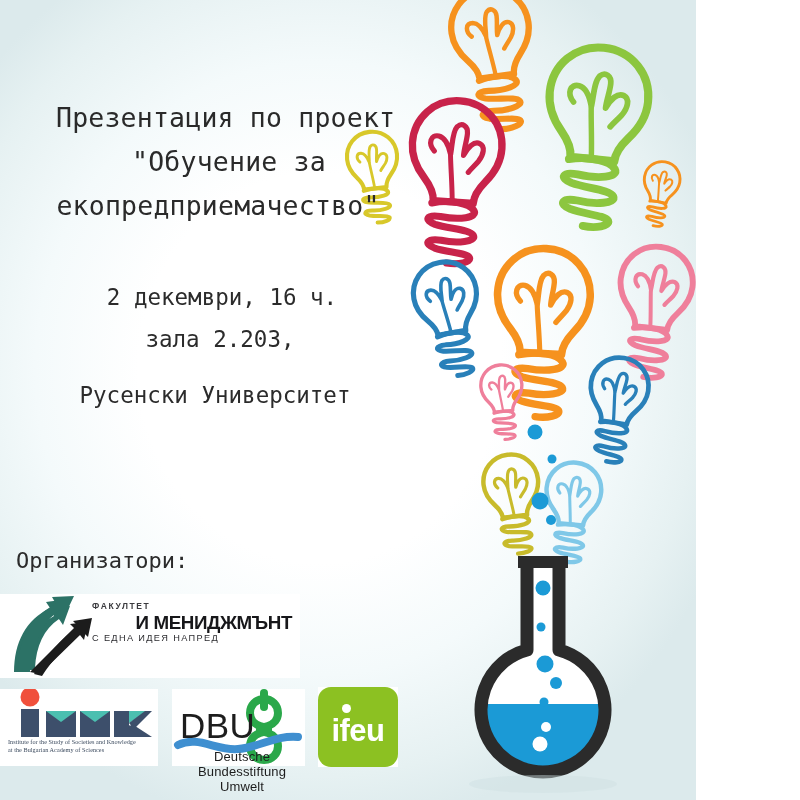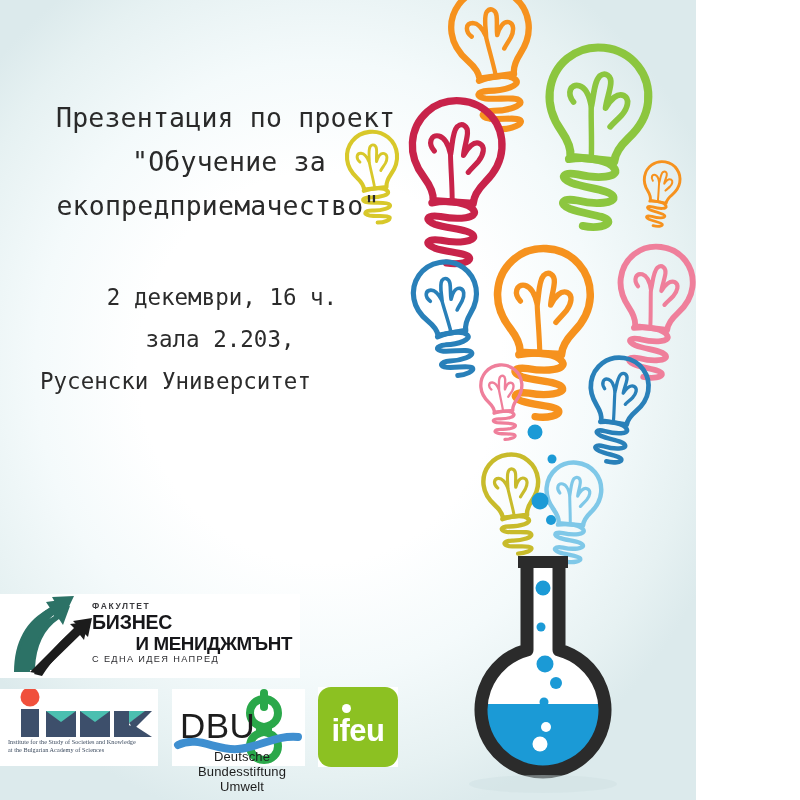--- a/index.html
+++ b/index.html
@@ -38,21 +38,21 @@
     position:absolute;left:40px;top:276px;width:350px;
     text-align:center;
     font-family:"DejaVu Sans Mono","Liberation Mono",monospace;
     color:#2b2b2b;
   }
   #details .ln{
     display:block;font-size:22.5px;line-height:42px;white-space:nowrap;font-weight:400;
   }
   #details .d1{text-align:center;padding-left:14px;}
   #details .d2{text-align:center;padding-left:10px;}
-  #details .d3{text-align:left;padding-left:0px;}
+  #details .d3{text-align:center;padding-left:0px;margin-top:14px;}
 
   #organizers-label{
     position:absolute;left:16px;top:548px;
     font-family:"DejaVu Sans Mono","Liberation Mono",monospace;
     font-size:22px;color:#2b2b2b;white-space:nowrap;
   }
 
   
   .panel{position:absolute;background:#ffffff;}
   #panel-fbm{left:0px;top:594px;width:300px;height:84px;}
@@ -222,33 +222,33 @@
     <span class="ln l2">"Обучение за</span>
     <span class="ln l3">екопредприемачество"</span>
   </div>
 
   <div id="details">
     <span class="ln d1">2 декември, 16 ч.</span>
     <span class="ln d2">зала 2.203,</span>
     <span class="ln d3">Русенски Университет</span>
   </div>
 
+  <div id="organizers-label">Организатори:</div>
 
   <div class="panel" id="panel-fbm"></div>
   <div id="fbm-wrap">
     <svg width="300" height="84" viewBox="0 0 300 84">
       <path d="M14,78 C14,48 26,26 50,14 L46,8 L68,5 L60,26 L56,19 C38,30 30,50 30,78 Z" fill="#2c7266"></path>
       <path d="M24,74 C26,50 36,32 54,22 L50,16 L70,12 L63,31 L59,25 C44,35 36,52 35,74 Z" fill="#2c7266"></path>
       <path d="M18,76 C18,44 32,22 56,10 L52,3 L74,2 L64,23 L60,16 C42,28 34,48 34,76 Z" fill="#2c7266"></path>
       <path d="M30,78 L74,34 L70,30 L88,28 L84,46 L80,41 L40,80 Z" fill="#1c1c1c"></path>
       <path d="M34,80 C46,62 62,44 78,32 L73,27 L92,24 L88,43 L83,38 C68,50 52,66 42,82 Z" fill="#1c1c1c"></path>
     </svg>
     <div id="fbm-text">
       <span class="fac">ФАКУЛТЕТ</span>
-      <span class="big1">БИЗНЕС</span>
       <span class="big2">И МЕНИДЖМЪНТ</span>
       <span class="tag">С ЕДНА ИДЕЯ НАПРЕД</span>
     </div>
   </div>
 
   <div class="panel" id="panel-issk"></div>
   <div id="issk-wrap">
     <svg width="158" height="77" viewBox="0 0 158 77">
       <circle cx="30" cy="8" r="9.5" fill="#f0503c"></circle>
       <rect x="21" y="20" width="18" height="28" fill="#3d4f6b"></rect>

